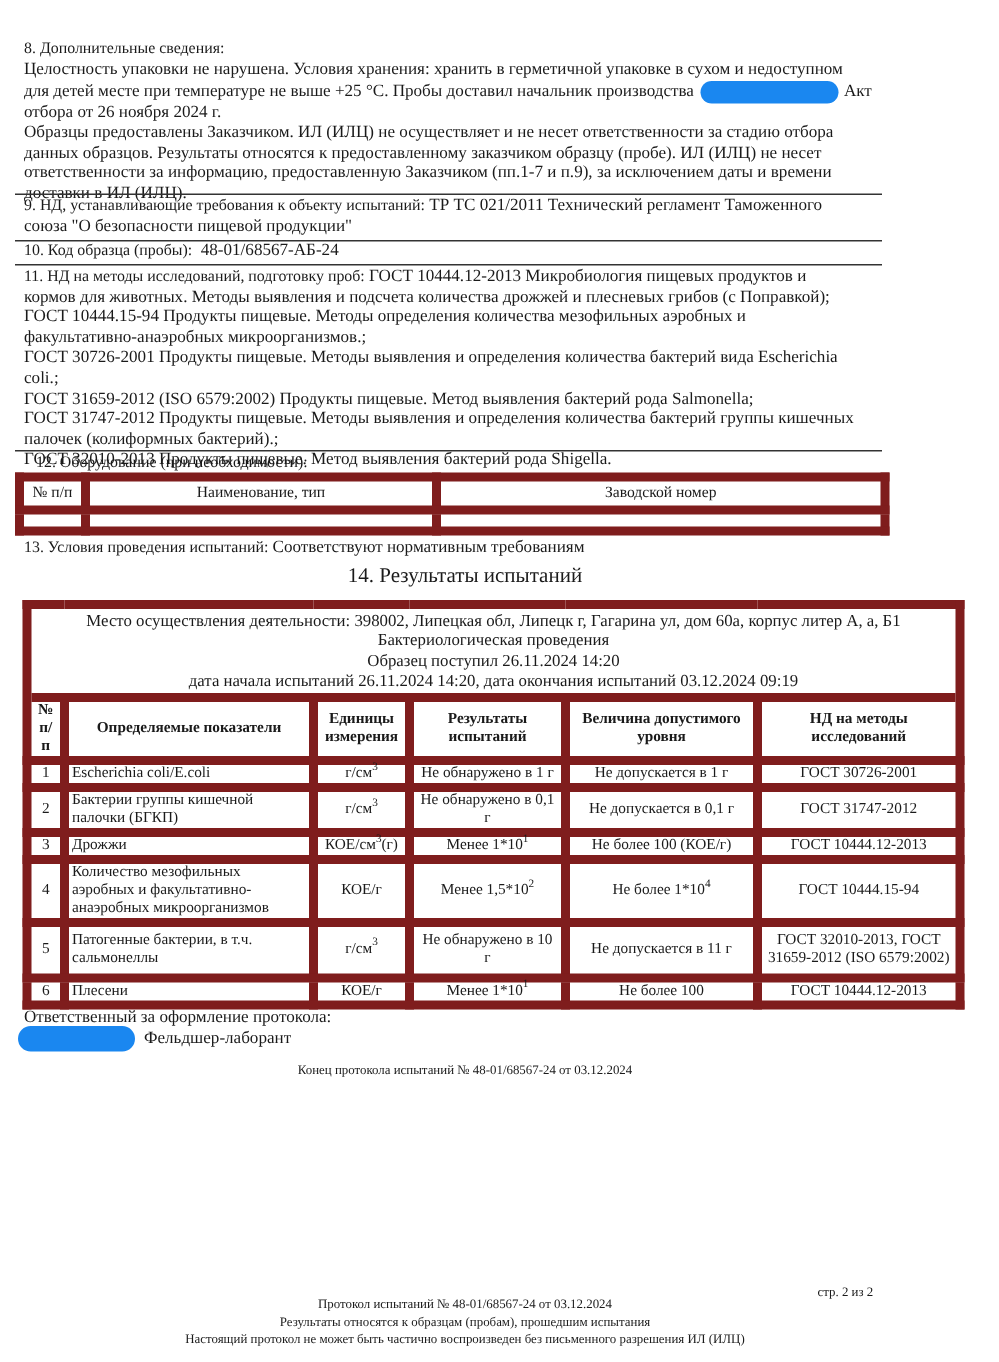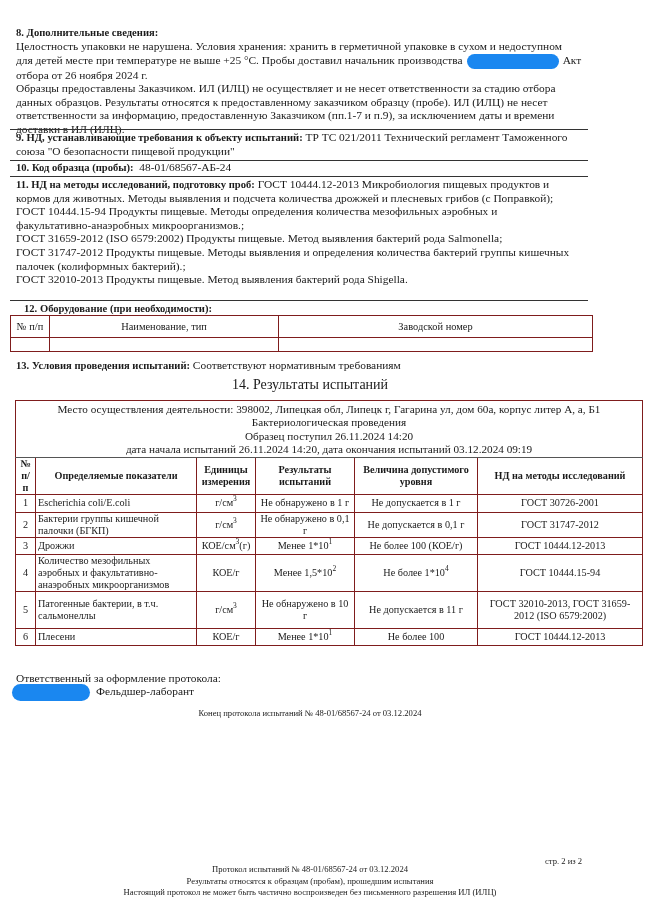--- a/index.html
+++ b/index.html
@@ -3,26 +3,26 @@
 <meta charset="utf-8">
 <style>
   html, body { margin: 0; padding: 0; background: #ffffff; }
   body {
     width: 666px; height: 908px; position: relative; overflow: hidden;
     font-family: "Liberation Serif", "DejaVu Serif", serif;
     color: #1a1a1a; font-size: 11.4px; line-height: 13.6px;
   }
   .abs { position: absolute; }
   .b { font-weight: normal; }
-  .sec-title { font-weight: bold; font-size: 10.6px; }
+  .sec-title { font-weight: normal; font-size: 10.6px; }
   .para { left: 16px; width: 575px; }
   .rule { position: absolute; left: 10px; width: 578px; height: 0; border-top: 1px solid #333; }
   .redact { display: inline-block; background: #1a87f0; border-radius: 9px; vertical-align: middle; }
   table { border-collapse: collapse; }
-  td, th { border: 1px solid #7f1d1d; padding: 0 3px; vertical-align: middle; }
+  td, th { border: 6px solid #7f1d1d; padding: 0 3px; vertical-align: middle; }
   .equip td { font-size: 10.4px; text-align: center; line-height: 12px; }
   .res th { font-weight: bold; font-size: 10.2px; line-height: 12px; text-align: center; }
   .res td { font-size: 10.2px; line-height: 12px; text-align: center; }
   .res td.left { text-align: left; padding-left: 2px; }
   .res .head td { border-bottom: 1px solid #555; font-size: 11.2px; line-height: 13.4px; }
   sup { font-size: 7.5px; line-height: 0; vertical-align: 5px; }
   .small { font-size: 8.6px; line-height: 11px; }
 </style>
 </head>
 <body>
@@ -48,20 +48,22 @@
 <div class="abs para" style="top:161px;">
   <span class="sec-title">10. Код образца (пробы):</span><span style="white-space:pre;">  48-01/68567-АБ-24</span>
 </div>
 <div class="rule" style="top:176px;"></div>
 
 <div class="abs para" style="top:178px; width:600px;">
   <div><span class="sec-title">11. НД на методы исследований, подготовку проб:</span><span> ГОСТ 10444.12-2013 Микробиология пищевых продуктов и</span></div>
   <div>кормов для животных. Методы выявления и подсчета количества дрожжей и плесневых грибов (с Поправкой);</div>
   <div>ГОСТ 10444.15-94 Продукты пищевые. Методы определения количества мезофильных аэробных и</div>
   <div>факультативно-анаэробных микроорганизмов.;</div>
+  <div>ГОСТ 30726-2001 Продукты пищевые. Методы выявления и определения количества бактерий вида Escherichia</div>
+  <div>coli.;</div>
   <div>ГОСТ 31659-2012 (ISO 6579:2002) Продукты пищевые. Метод выявления бактерий рода Salmonella;</div>
   <div>ГОСТ 31747-2012 Продукты пищевые. Методы выявления и определения количества бактерий группы кишечных</div>
   <div>палочек (колиформных бактерий).;</div>
   <div>ГОСТ 32010-2013 Продукты пищевые. Метод выявления бактерий рода Shigella.</div>
 </div>
 <div class="rule" style="top:300px;"></div>
 
 <div class="abs sec-title" style="left:24px; top:302px;">12. Оборудование (при необходимости):</div>
 <table class="abs equip" style="left:10px; top:315px; width:583px;">
   <tbody>

